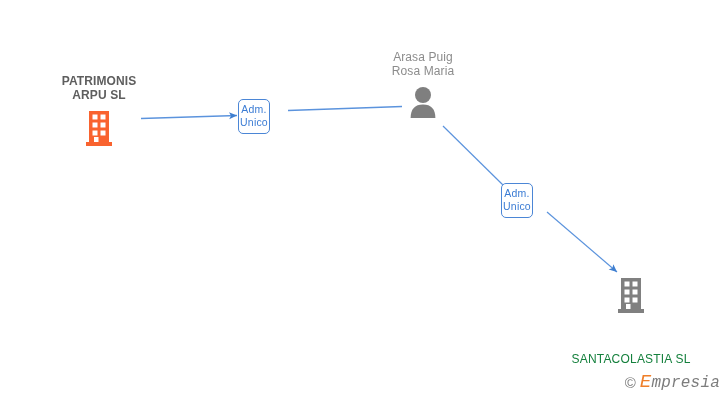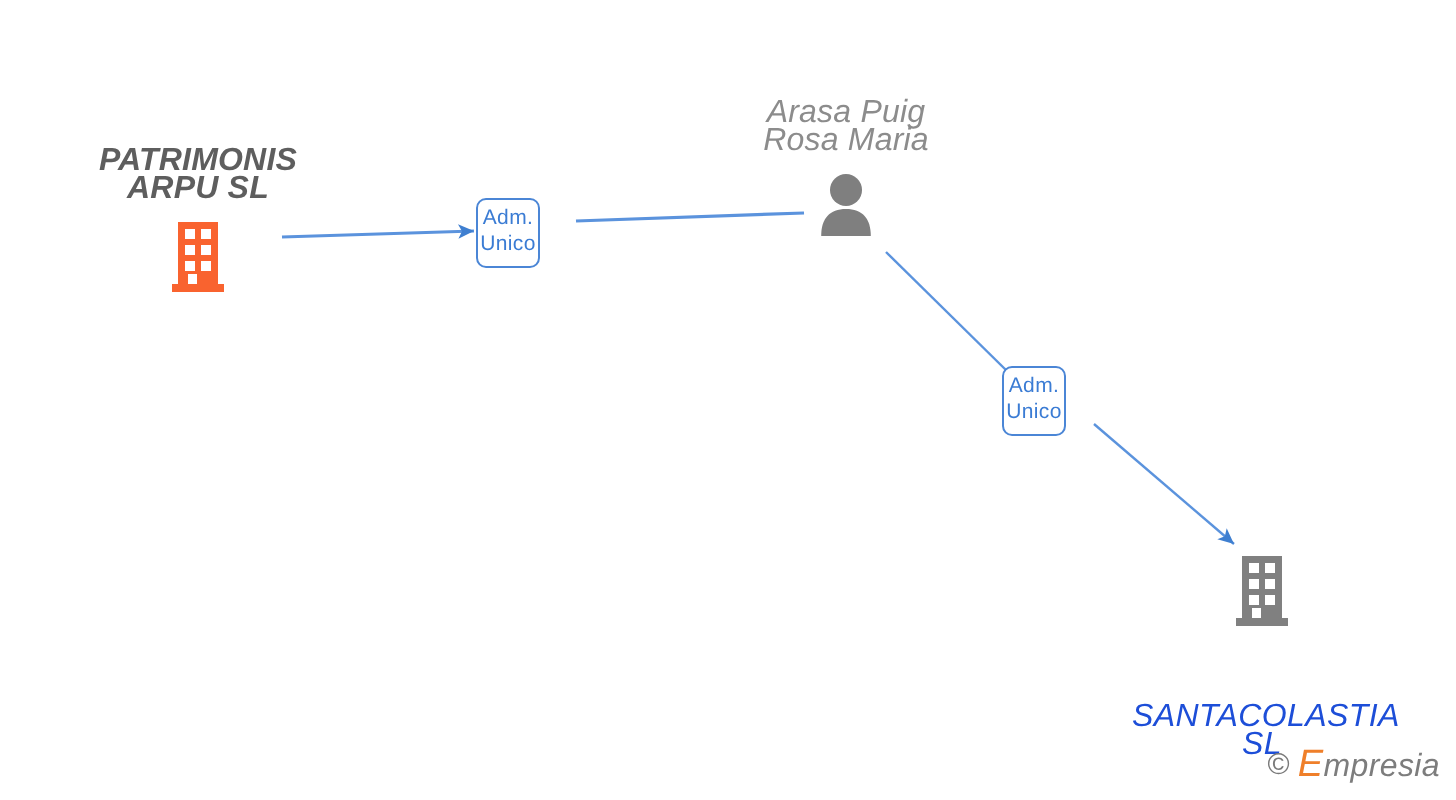--- a/index.html
+++ b/index.html
@@ -30,33 +30,32 @@
     height: 400px;
     pointer-events: none;
   }
 
   
   .node {
     position: absolute;
     text-align: center;
   }
   .node-label {
-    font-size: 16px;
+    font-size: 12px;
     line-height: 14px;
     letter-spacing: .1px;
     white-space: pre-line;
-    font-style: italic;
   }
   .company-label-top {
     font-weight: bold;
     color: #5e5e5e;
   }
   .company-label-bottom {
     font-weight: normal;
-    color: #1d4ed8;
+    color: #15803d;
     letter-spacing: .2px;
     margin-top: 38px;
   }
   .person-label {
     color: #8c8c8c;
     font-weight: normal;
   }
 
   
   #node-patrimonis {
@@ -114,21 +113,21 @@
     align-items: center;
     gap: 4px;
     user-select: none;
   }
   #watermark .copy-mark {
     font-size: 15px;
     color: #7a7a7a;
     line-height: 1;
   }
   #watermark .brand {
-    font-family: Liberation Sans, sans-serif;
+    font-family: Liberation Mono, monospace;
     font-style: italic;
     font-size: 16px;
     line-height: 1;
     color: #7d7d7d;
     letter-spacing: .2px;
   }
   #watermark .brand .brand-initial {
     color: #ef7f2a;
     font-size: 19px;
   }

